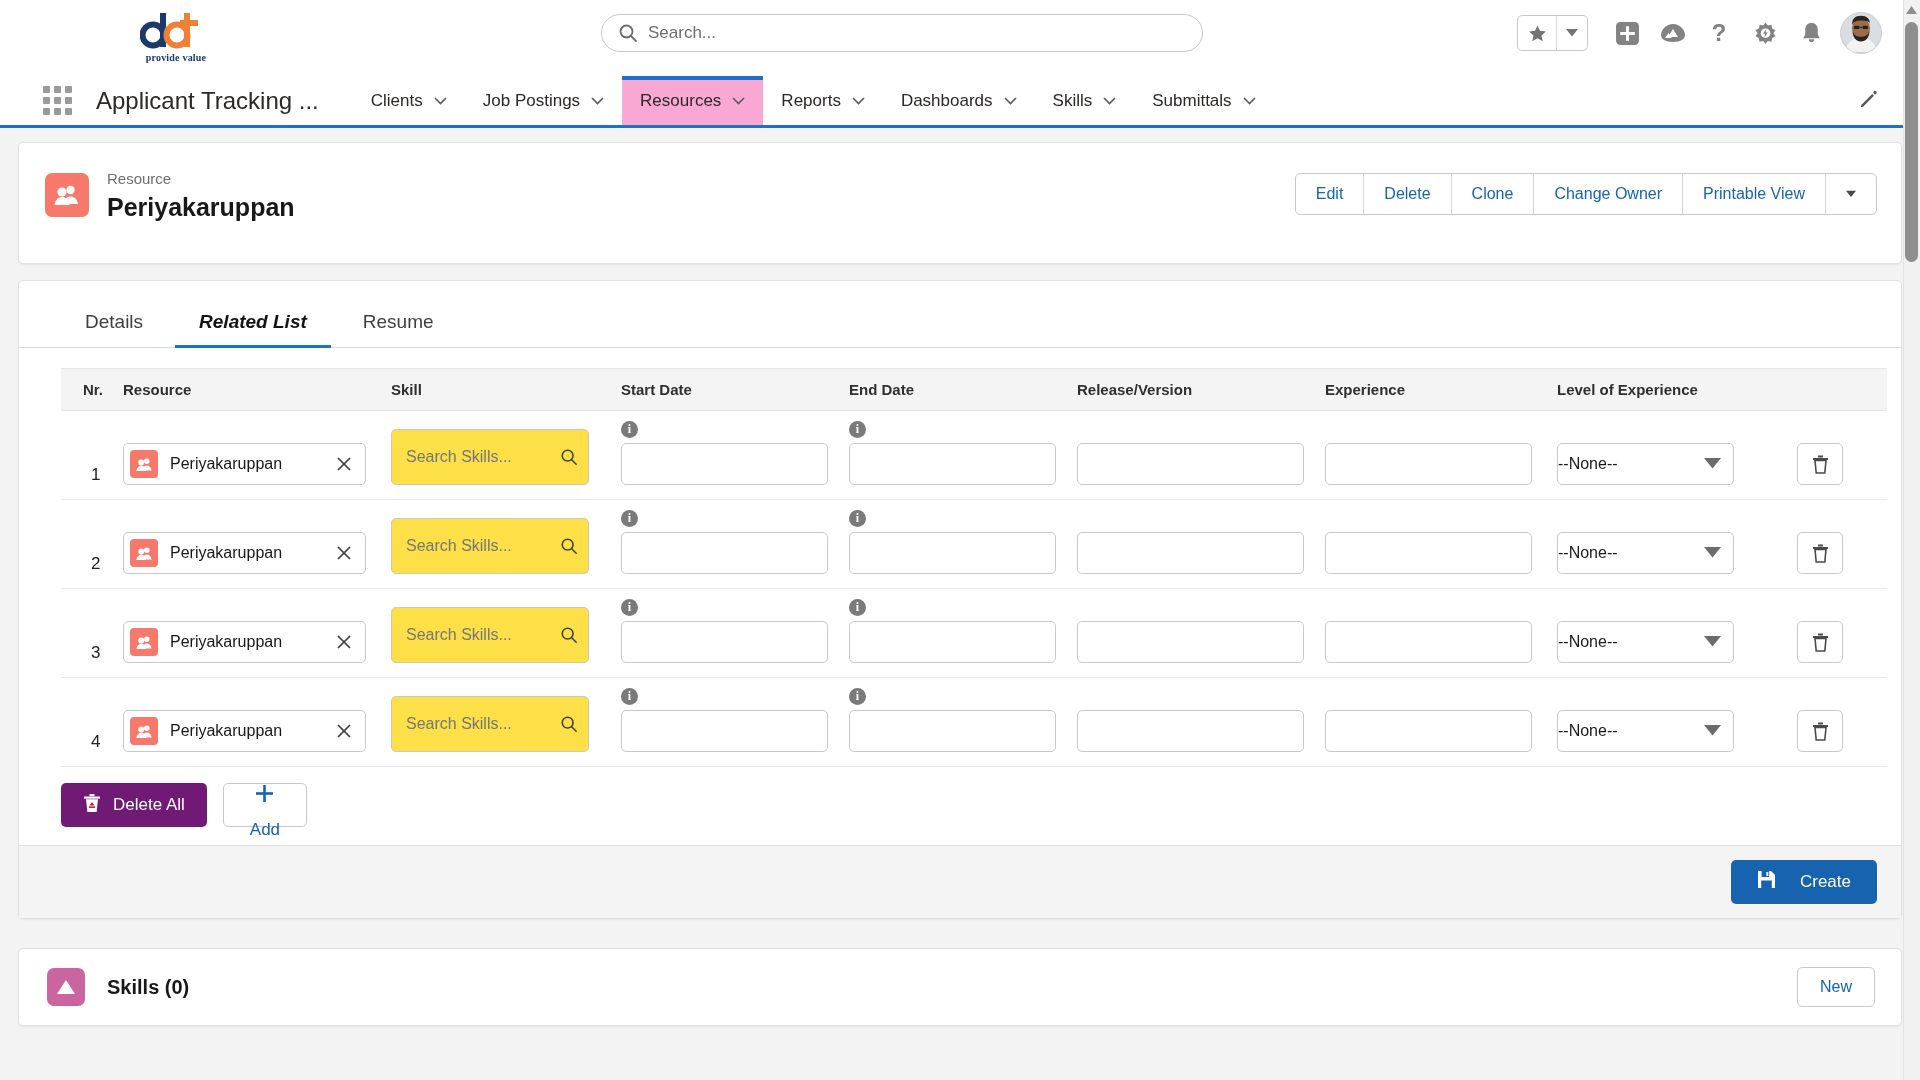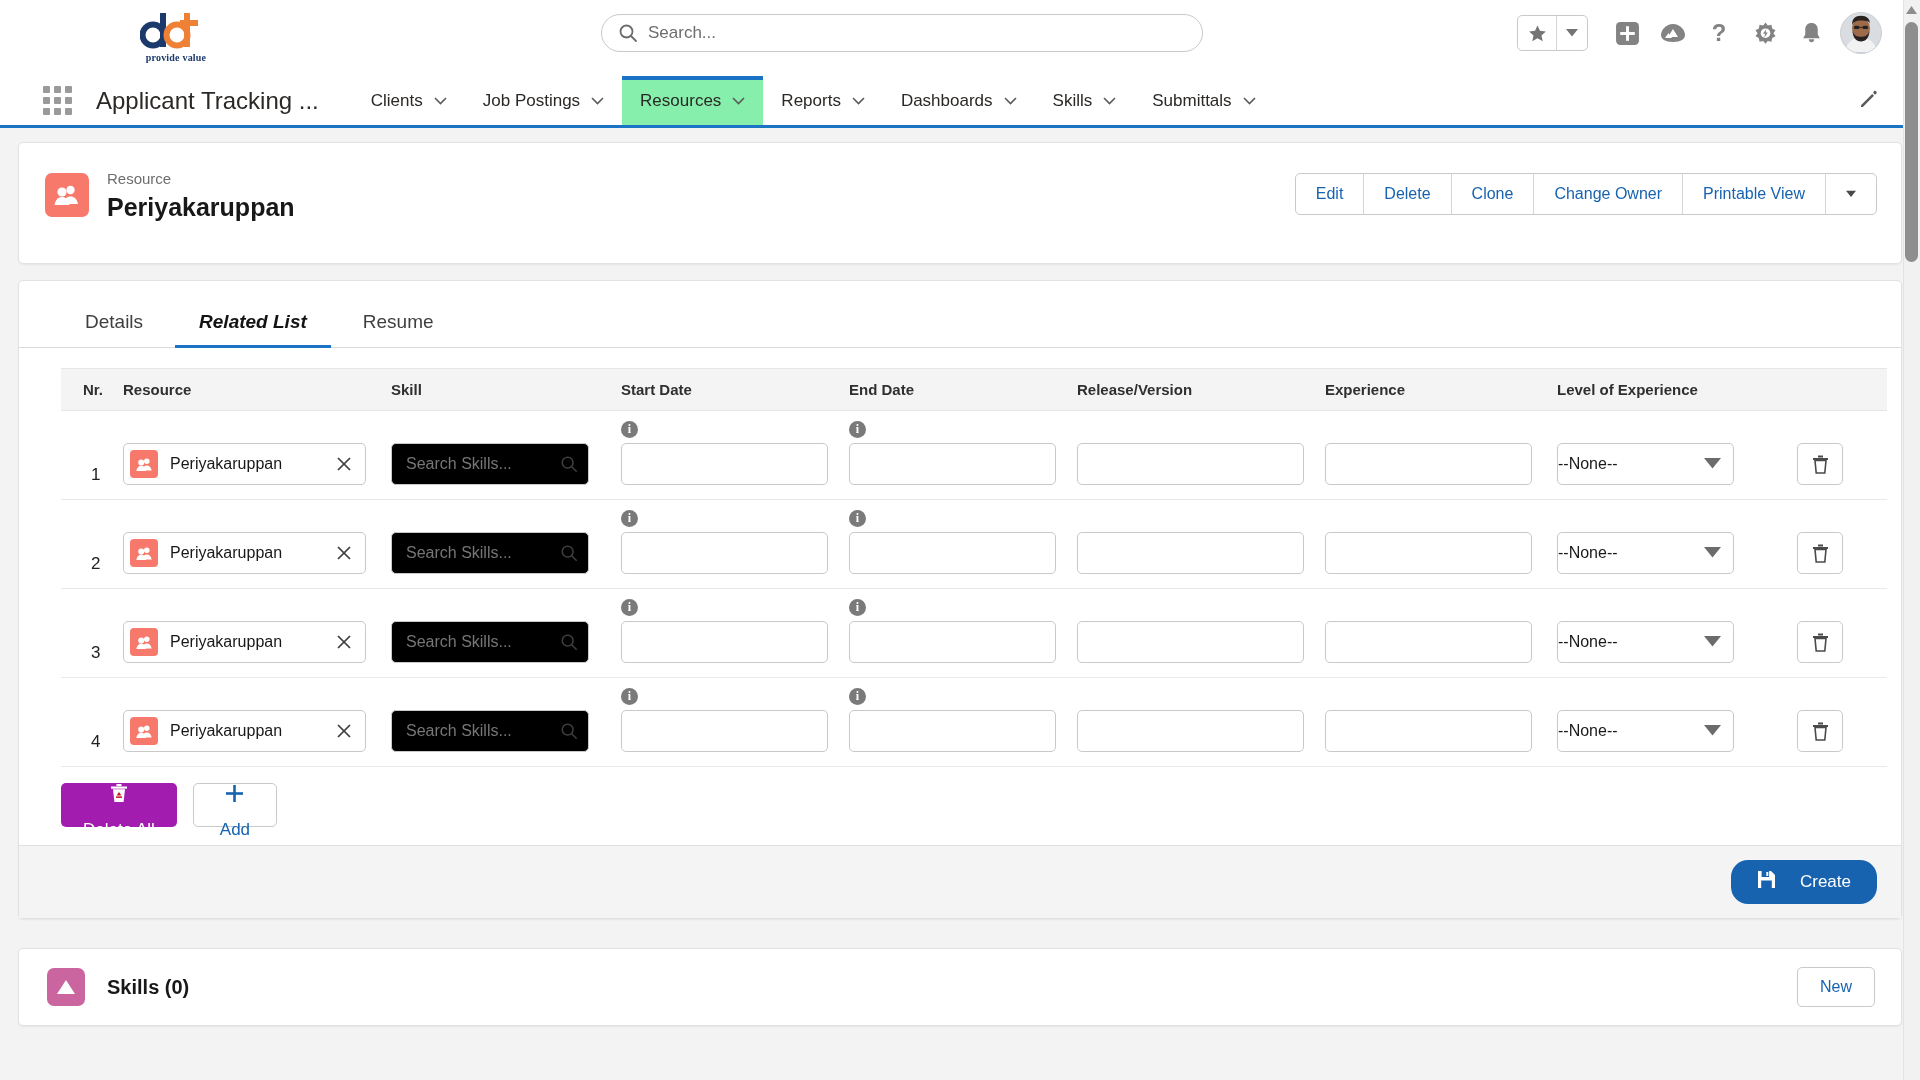--- a/index.html
+++ b/index.html
@@ -83,21 +83,21 @@
     margin-left: 18px; margin-right: 34px;
     white-space: nowrap; cursor: pointer;
   }
   .nav-items { display: flex; align-items: stretch; }
   .nav-item {
     position: relative;
     display: flex; align-items: center; gap: 11px;
     padding: 0 18px; cursor: pointer;
     font-size: 17px; color: #2b2826;
   }
-  .nav-item.active { background: #86efac; }
+  .nav-item.active { background: #f9a8d4; }
   .nav-item.active::before {
     content: ""; position: absolute; left: 0; right: 0; top: 0;
     height: 4px; background: #1a73c4;
   }
   .nav-caret { color: #5b5b5b; display: flex; }
   .nav-pencil {
     position: absolute; right: 40px; top: 50%; transform: translateY(-50%);
     cursor: pointer; color: #595959;
   }
 
@@ -187,23 +187,23 @@
   }
   .pill-ic {
     width: 28px; height: 28px; border-radius: 4px; background: #f7796b;
     display: flex; align-items: center; justify-content: center; flex: 0 0 auto;
   }
   .pill-lbl { font-size: 16px; color: #181818; margin-left: 12px; flex: 1 1 auto; white-space: nowrap; }
   .pill-x { width: 26px; display: flex; align-items: center; justify-content: center; cursor: pointer; color: #3f3f3f; }
 
   .lookup {
     display: inline-flex; align-items: center;
-    height: 42px; width: 198px;
+    height: 56px; width: 198px;
     border: 1px solid #c9c9c9; border-radius: 5px;
-    background: #000000; padding: 0 10px 0 14px; cursor: text;
+    background: #fde047; padding: 0 10px 0 14px; cursor: text;
   }
   .lookup .ph { font-size: 16px; color: #767676; flex: 1 1 auto; }
   .lookup .mg { display: flex; color: #3f3f3f; }
 
   .field-cell { position: relative; }
   .info-i {
     width: 17px; height: 17px; border-radius: 50%;
     background: #7a7a7a; color: #fff;
     font-size: 12px; font-weight: bold; font-family: "Liberation Serif", serif;
     display: flex; align-items: center; justify-content: center;
@@ -224,38 +224,38 @@
   .select .val { font-size: 16px; color: #1a1a1a; }
   .del-btn {
     width: 46px; height: 42px; border: 1px solid #c9c9c9; border-radius: 5px;
     background: #fff; display: flex; align-items: center; justify-content: center;
     cursor: pointer;
   }
 
   
   .bottom-actions { padding: 16px 0 18px 42px; display: flex; align-items: center; gap: 16px; }
   .btn-delete-all {
-    height: 44px; background: #a21caf; border-radius: 5px;
+    height: 44px; background: #701a75; border-radius: 5px;
     display: flex; align-items: center; gap: 12px;
     padding: 0 22px; cursor: pointer;
-    color: #fff; font-size: 17px; flex-direction: column;
+    color: #fff; font-size: 17px;
   }
   .btn-add {
     height: 44px; background: #fff; border: 1px solid #c9c9c9; border-radius: 5px;
     display: flex; align-items: center; gap: 12px;
     padding: 0 26px; cursor: pointer;
     color: #1763b0; font-size: 17px; flex-direction: column;
   }
   .footer-bar {
     border-top: 1px solid #e0e0e0;
     background: #f4f4f4;
     padding: 14px 24px; display: flex; justify-content: flex-end;
   }
   .btn-create {
-    height: 44px; background: #1763b0; border-radius: 17px;
+    height: 44px; background: #1763b0; border-radius: 5px;
     display: flex; align-items: center; gap: 24px;
     padding: 12px 26px; cursor: pointer; color: #fff; font-size: 17px;
   }
 
   
   .skills-card { margin-top: 29px; height: 78px; display: flex; align-items: center; padding: 0 26px 0 28px; }
   .skills-icon {
     width: 38px; height: 38px; border-radius: 7px; background: #cb65a0;
     display: flex; align-items: center; justify-content: center;
   }

